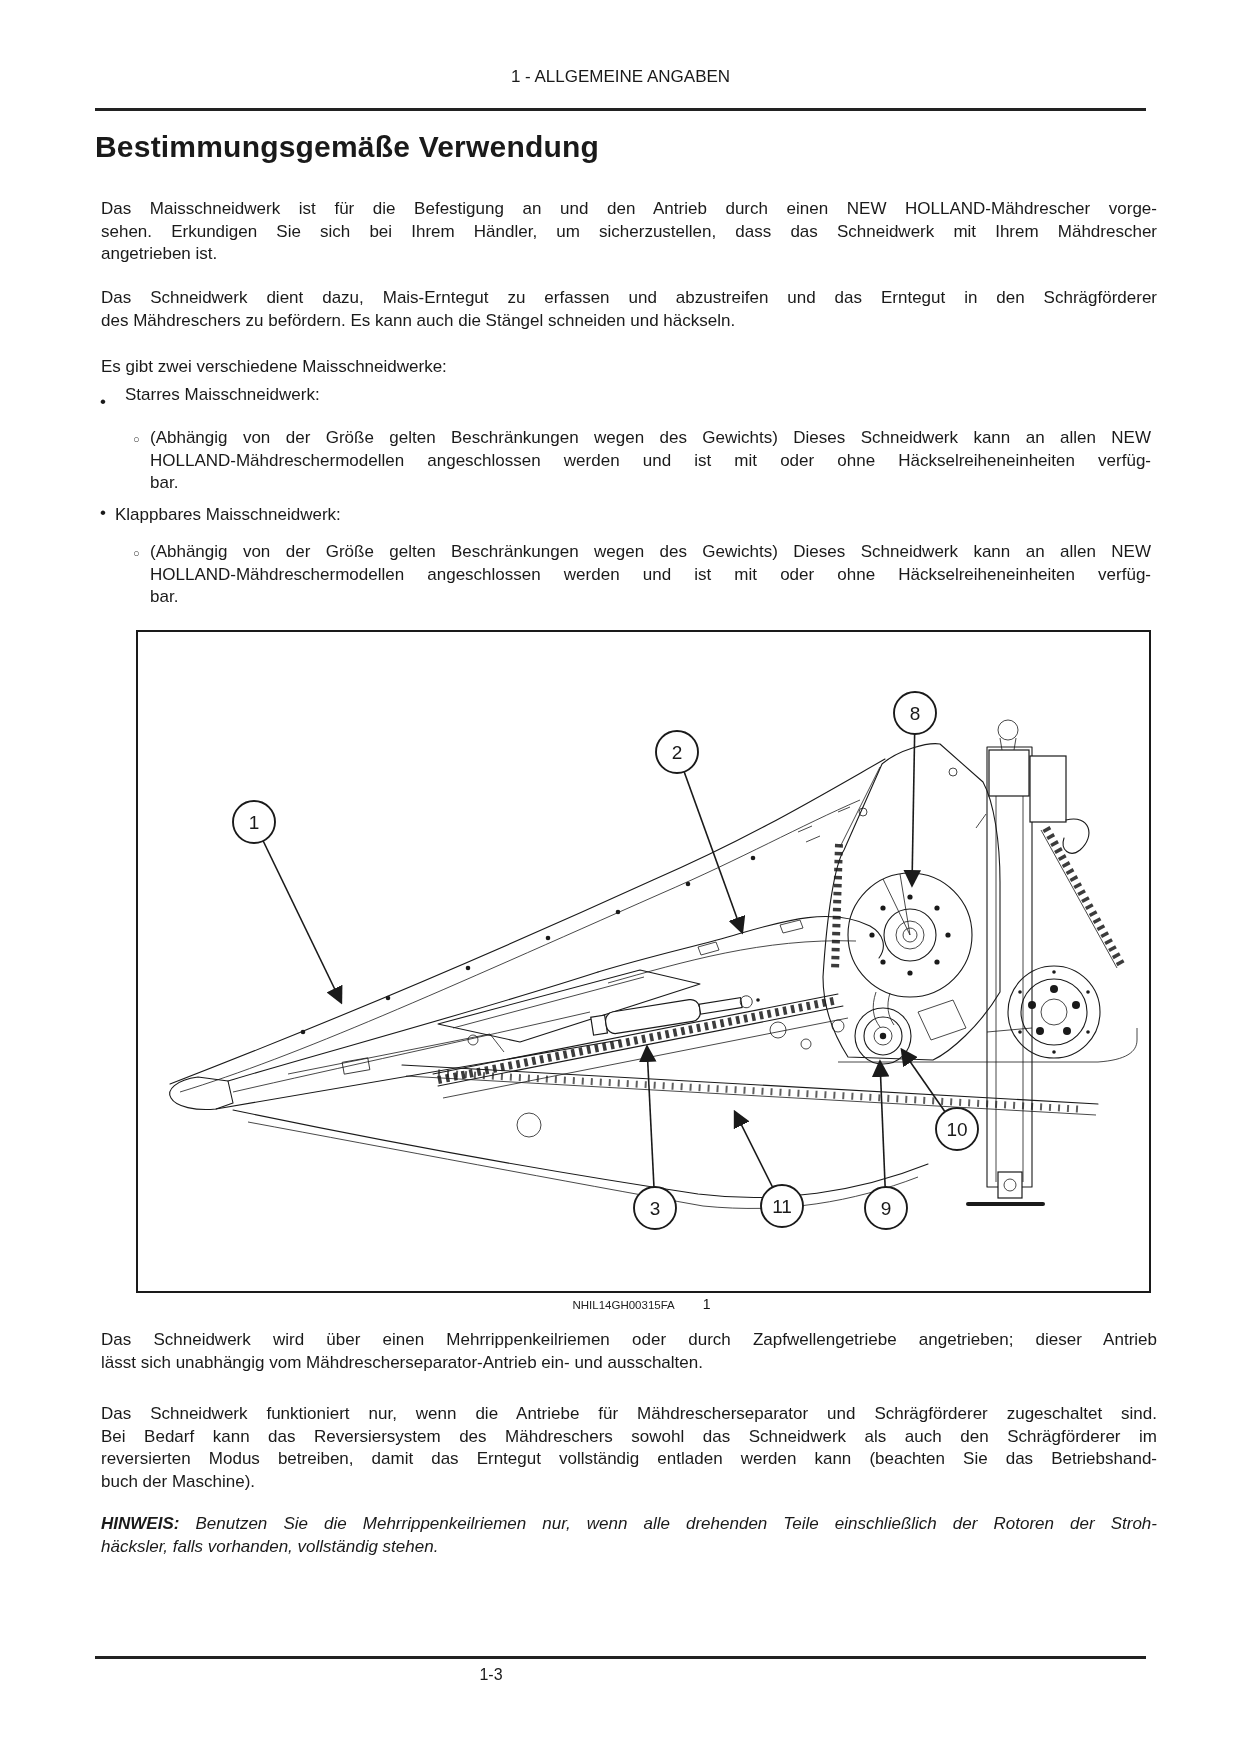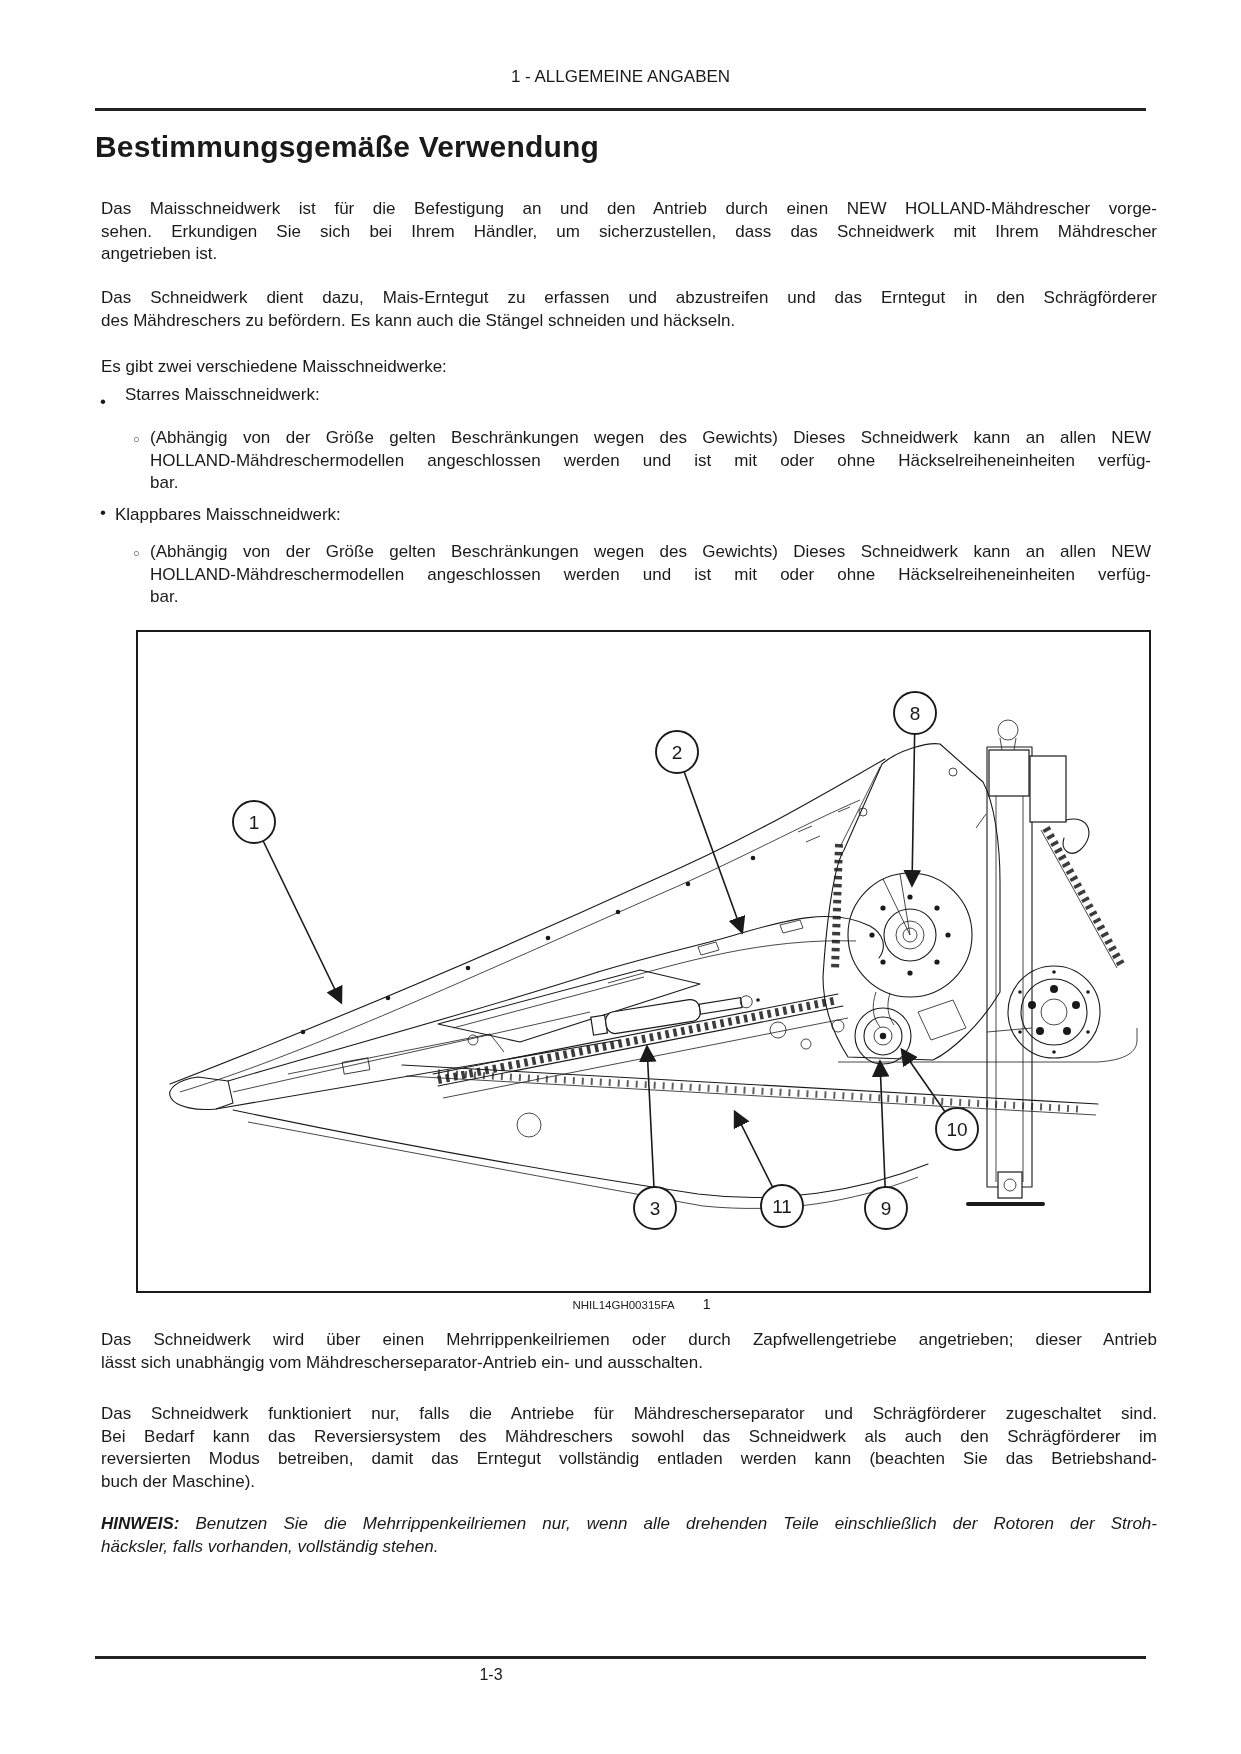--- a/index.html
+++ b/index.html
@@ -279,21 +279,21 @@
     <span class="caption-code">NHIL14GH00315FA</span>
     <span class="caption-num">1</span>
   </div>
 
   <div class="abs para" style="top:1329px;">
     <div class="ln">Das Schneidwerk wird über einen Mehrrippenkeilriemen oder durch Zapfwellengetriebe angetrieben; dieser Antrieb</div>
     <div class="ln-last">lässt sich unabhängig vom Mähdrescherseparator-Antrieb ein- und ausschalten.</div>
   </div>
 
   <div class="abs para" style="top:1403px;">
-    <div class="ln">Das Schneidwerk funktioniert nur, falls die Antriebe für Mähdrescherseparator und Schrägförderer zugeschaltet sind.</div>
+    <div class="ln">Das Schneidwerk funktioniert nur, wenn die Antriebe für Mähdrescherseparator und Schrägförderer zugeschaltet sind.</div>
     <div class="ln">Bei Bedarf kann das Reversiersystem des Mähdreschers sowohl das Schneidwerk als auch den Schrägförderer im</div>
     <div class="ln">reversierten Modus betreiben, damit das Erntegut vollständig entladen werden kann (beachten Sie das Betriebshand-</div>
     <div class="ln-last">buch der Maschine).</div>
   </div>
 
   <div class="abs para" style="top:1513px;">
     <div class="ln note-line">
       <span class="note-label">HINWEIS:</span><span> Benutzen Sie die Mehrrippenkeilriemen nur, wenn alle drehenden Teile einschließlich der Rotoren der Stroh-</span>
     </div>
     <div class="ln-last note-line">häcksler, falls vorhanden, vollständig stehen.</div>

